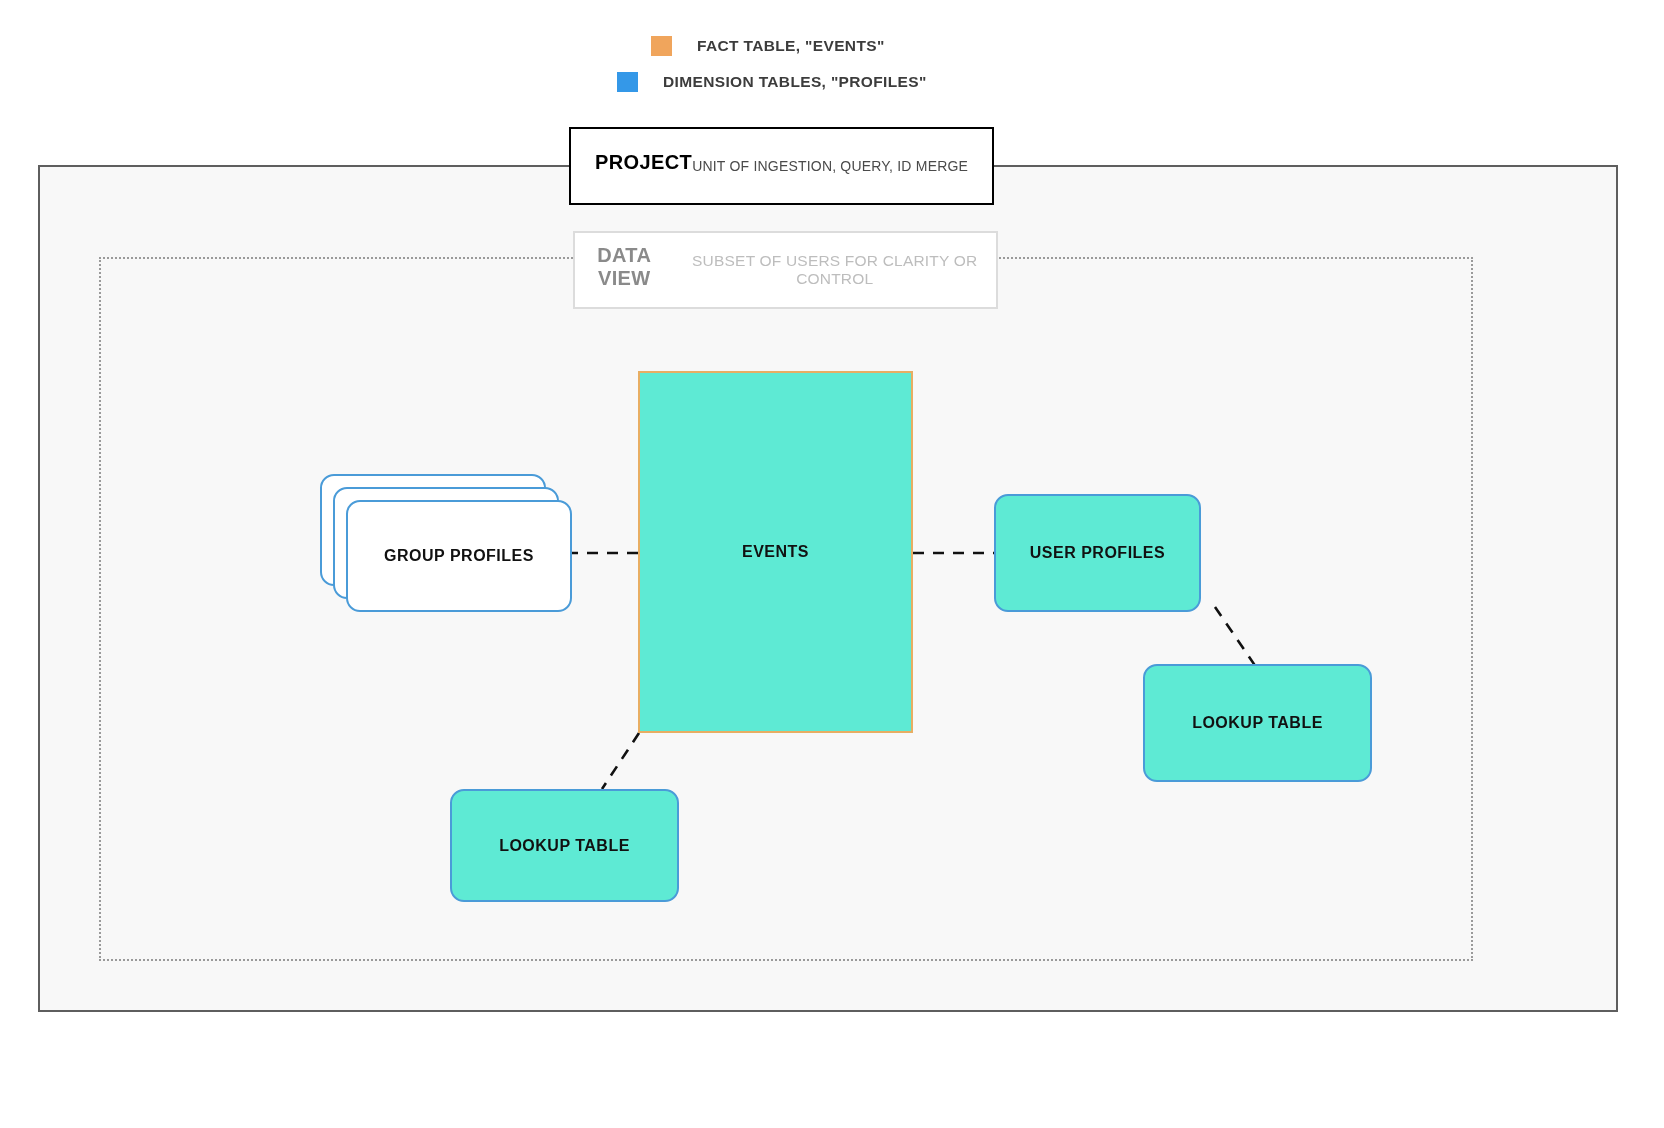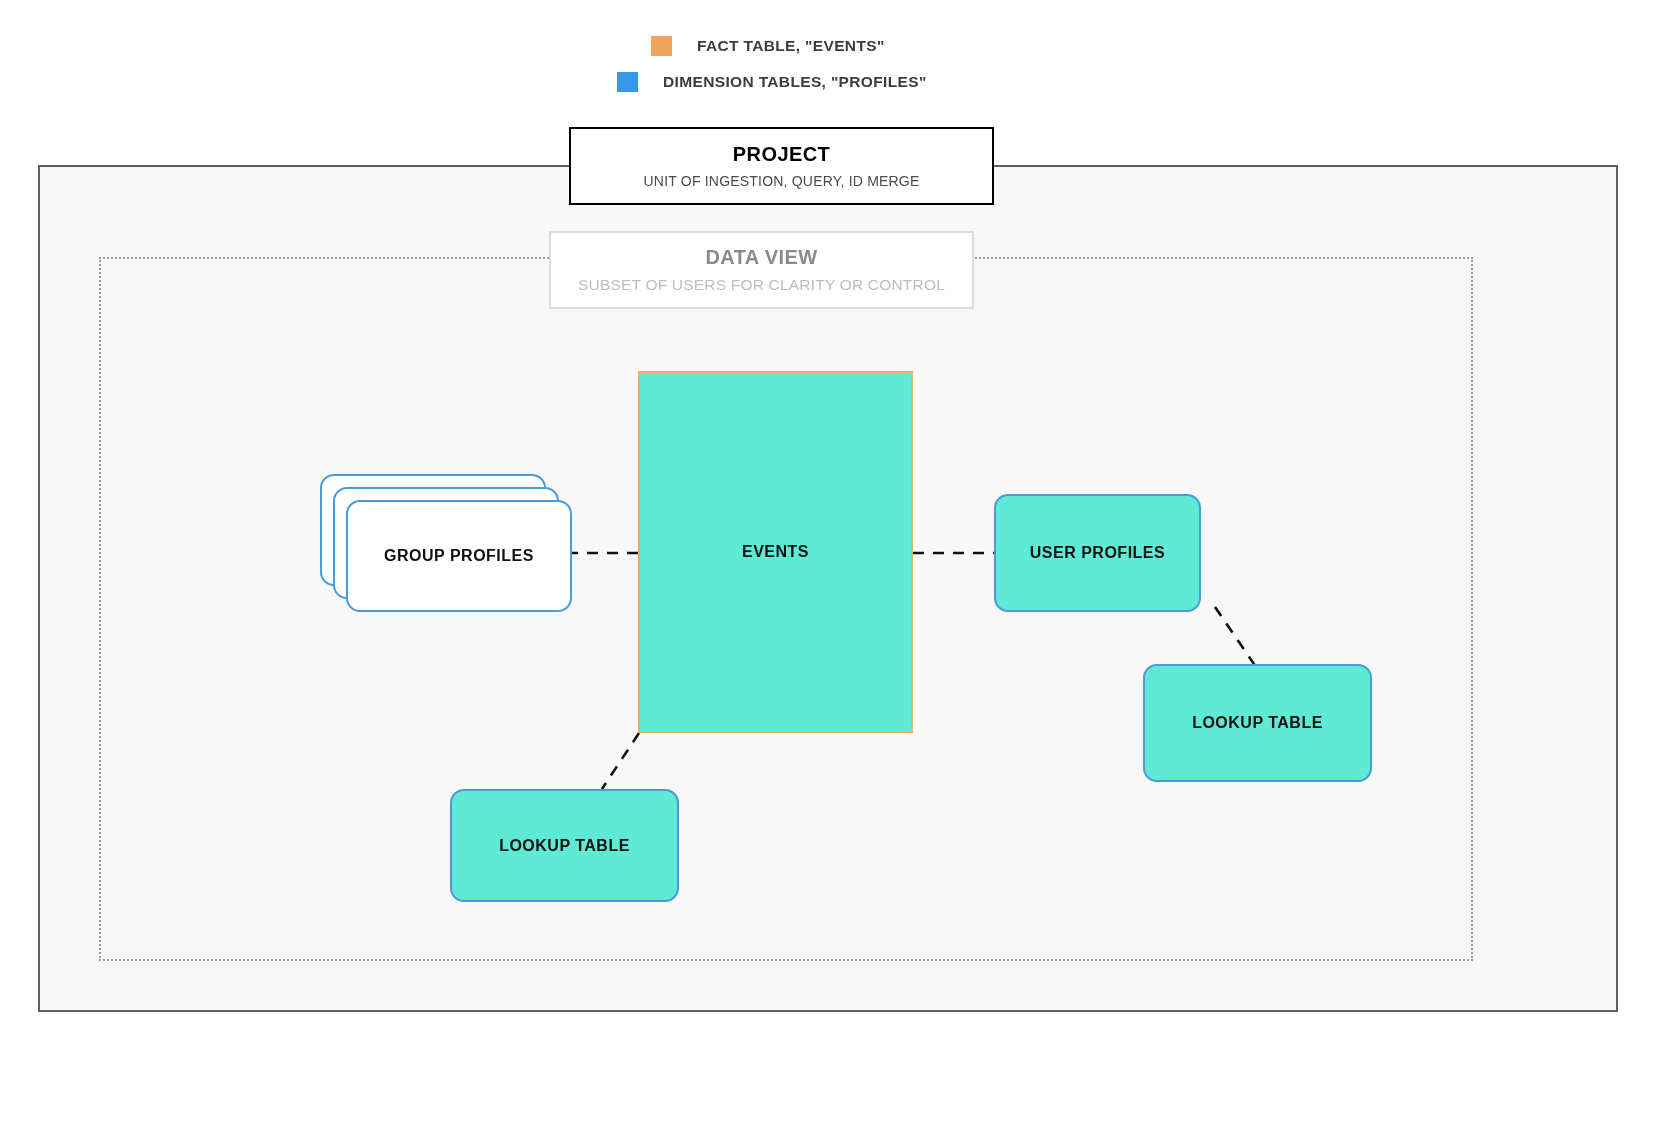--- a/index.html
+++ b/index.html
@@ -68,21 +68,21 @@
     box-sizing: border-box;
   }
 
   
   .header-box {
     position: absolute;
     box-sizing: border-box;
     background: #ffffff;
     text-align: center;
     display: flex;
-    flex-direction: column;
+    flex-direction: row;
     align-items: center;
     justify-content: center;
   }
   #project-box {
     left: 569px;
     top: 127px;
     width: 425px;
     height: 78px;
     border: 2px solid #000000;
   }
@@ -92,21 +92,21 @@
     color: #000000;
     letter-spacing: 0.4px;
     margin-bottom: 7px;
   }
   #project-box .hb-sub {
     font-size: 14px;
     color: #4a4a4a;
     letter-spacing: 0.2px;
   }
   #dataview-box {
-    left: 549px;
+    left: 573px;
     top: 231px;
     width: 425px;
     height: 78px;
     border: 2px solid #dcdcdc;
   }
   #dataview-box .hb-title {
     font-size: 20px;
     font-weight: bold;
     color: #8a8a8a;
     letter-spacing: 0.4px;

